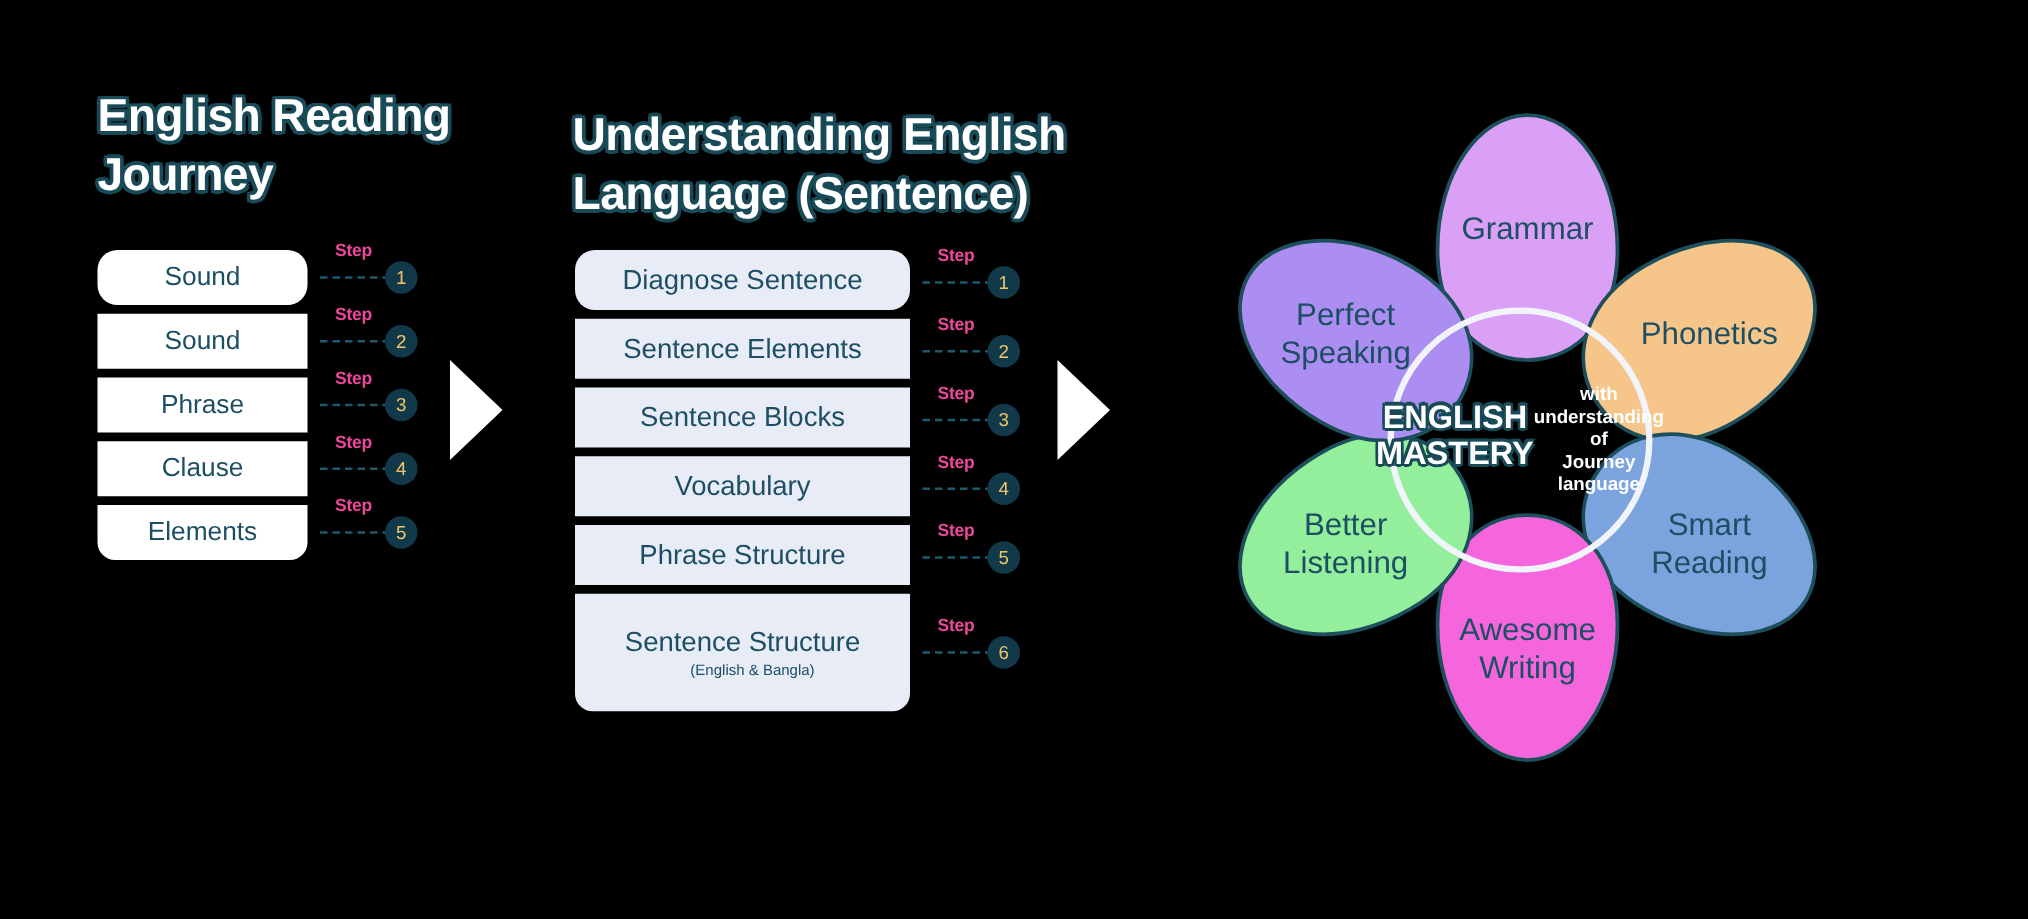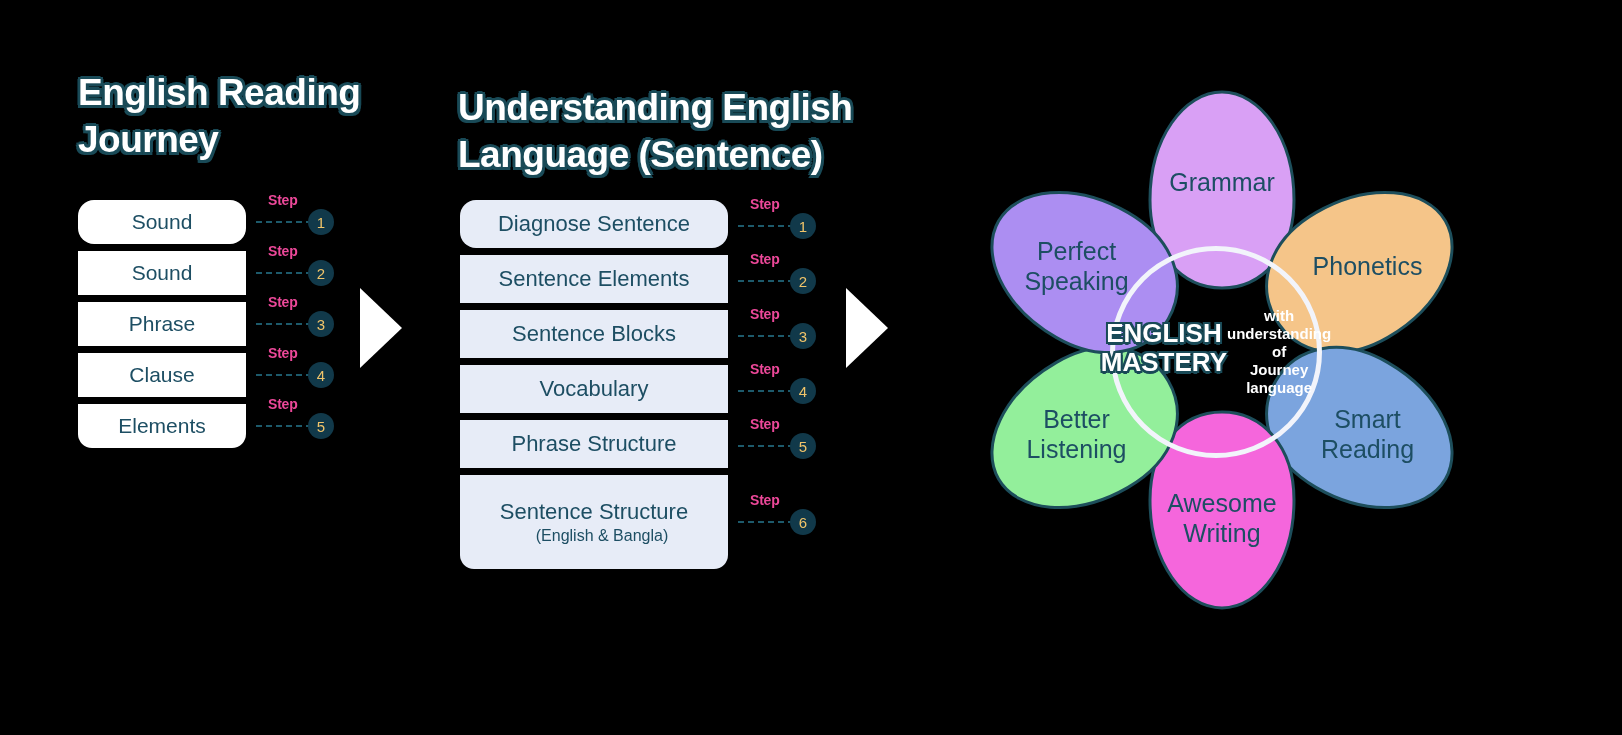--- a/index.html
+++ b/index.html
@@ -70,21 +70,21 @@
     font-size: 21px;
   }
   #col-two .card {
     background: #e7ecf7;
     height: 48px;
     font-size: 22px;
   }
   .card.first { border-top-left-radius: 14px; border-top-right-radius: 14px; border-radius: 16px; }
   .card.last  { border-bottom-left-radius: 14px; border-bottom-right-radius: 14px; }
   .card .sub {
-    font-size: 16px;
+    font-size: 12px;
     margin-top: 2px;
     margin-left: 16px;
   }
   #col-two .card.tall { height: 94px; }
 
   
   .badge-wrap {
     position: absolute;
     display: flex;
     align-items: center;

